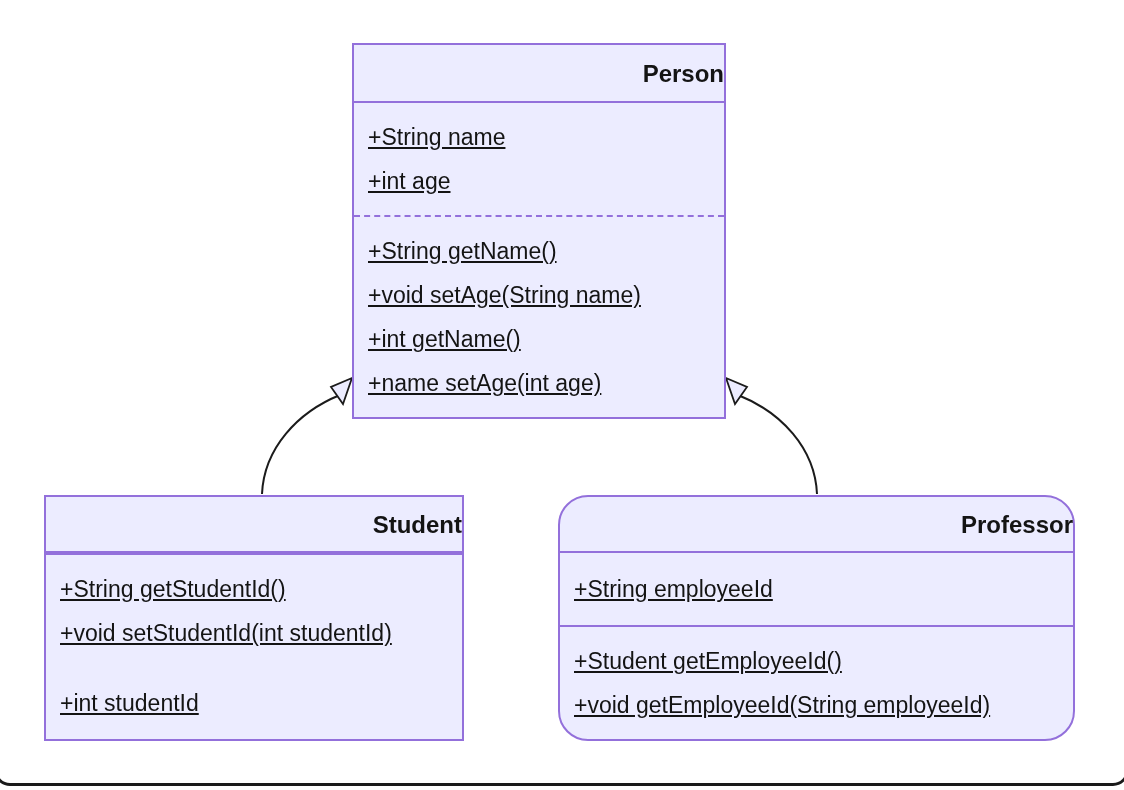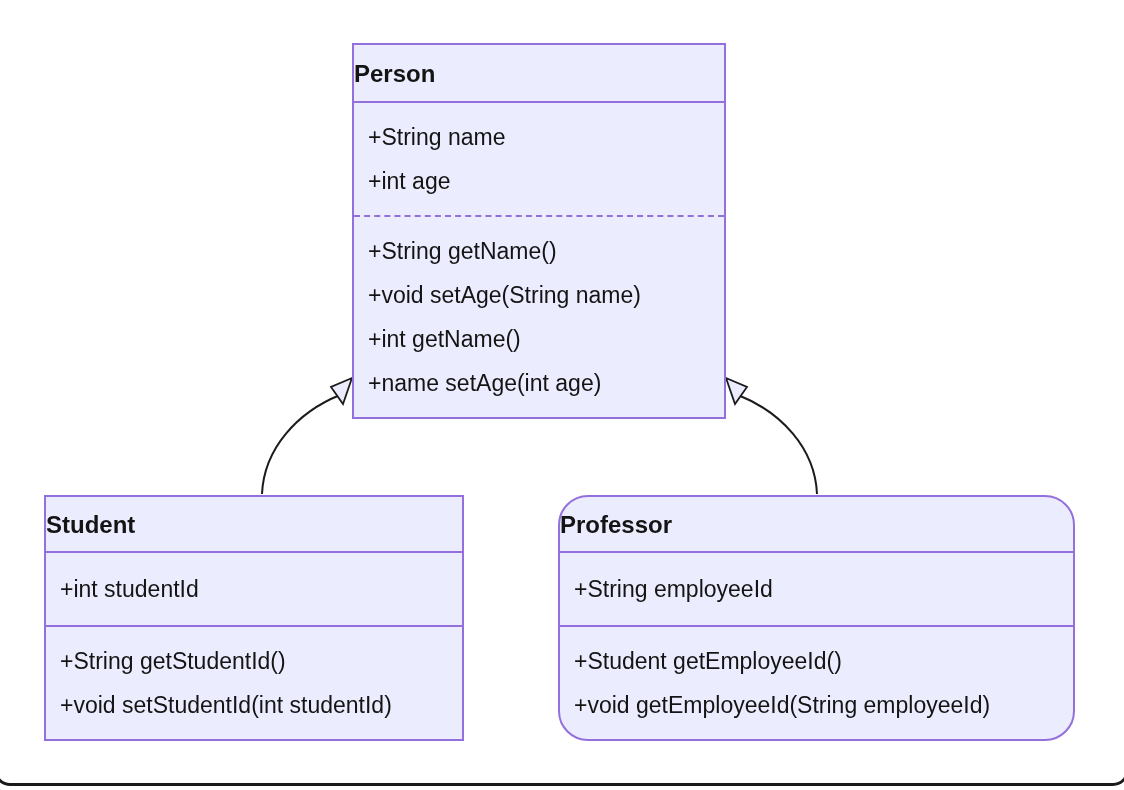--- a/index.html
+++ b/index.html
@@ -32,39 +32,40 @@
     background: #ECECFF;
     border: 2px solid #9370DB;
     color: #141414;
     z-index: 2;
   }
   .node-person    { left: 352px; top: 43px;  width: 374px; }
   .node-student   { left: 44px;  top: 495px; width: 420px; }
   .node-professor { left: 558px; top: 495px; width: 517px; border-radius: 30px; }
 
   .class-header {
-    text-align: left;
+    text-align: right;
     font-weight: 700;
     font-size: 24px;
     line-height: 56px;
     height: 56px;
     border-bottom: 2px solid #9370DB;
   }
   .node-person .class-header { line-height: 58px; height: 58px; }
 
   .class-section { padding: 12px 0; }
   .class-section.attrs-single { padding: 14px 0; }
   .class-section.methods { border-top: 2px solid #9370DB; }
   .node-person .class-section.methods { border-top-style: dashed; }
 
   .member {
     font-size: 23px;
     line-height: 44px;
     padding: 0 14px;
     white-space: nowrap;
+    text-decoration: underline;
   }
 </style>
 </head>
 <body>
 
 <div class="canvas">
 
   <svg class="edges" viewBox="0 0 1124 790" xmlns="http://www.w3.org/2000/svg">
 
     <path d="M 262 494 C 264 448 298 412 340 395" fill="none" stroke="#1b1b1b" stroke-width="2"></path>
@@ -87,26 +88,26 @@
       <div class="member">+void setAge(String name)</div>
       <div class="member">+int getName()</div>
       <div class="member">+name setAge(int age)</div>
     </div>
   </div>
 
   <div class="class-node node-student">
     <div class="class-header">
       <span>Student</span>
     </div>
-    <div class="class-section attrs-single">
-      <div class="member">+int studentId</div>
-    </div>
     <div class="class-section methods">
       <div class="member">+String getStudentId()</div>
       <div class="member">+void setStudentId(int studentId)</div>
+    </div>
+    <div class="class-section attrs-single">
+      <div class="member">+int studentId</div>
     </div>
   </div>
 
   <div class="class-node node-professor">
     <div class="class-header">
       <span>Professor</span>
     </div>
     <div class="class-section attrs-single">
       <div class="member">+String employeeId</div>
     </div>

